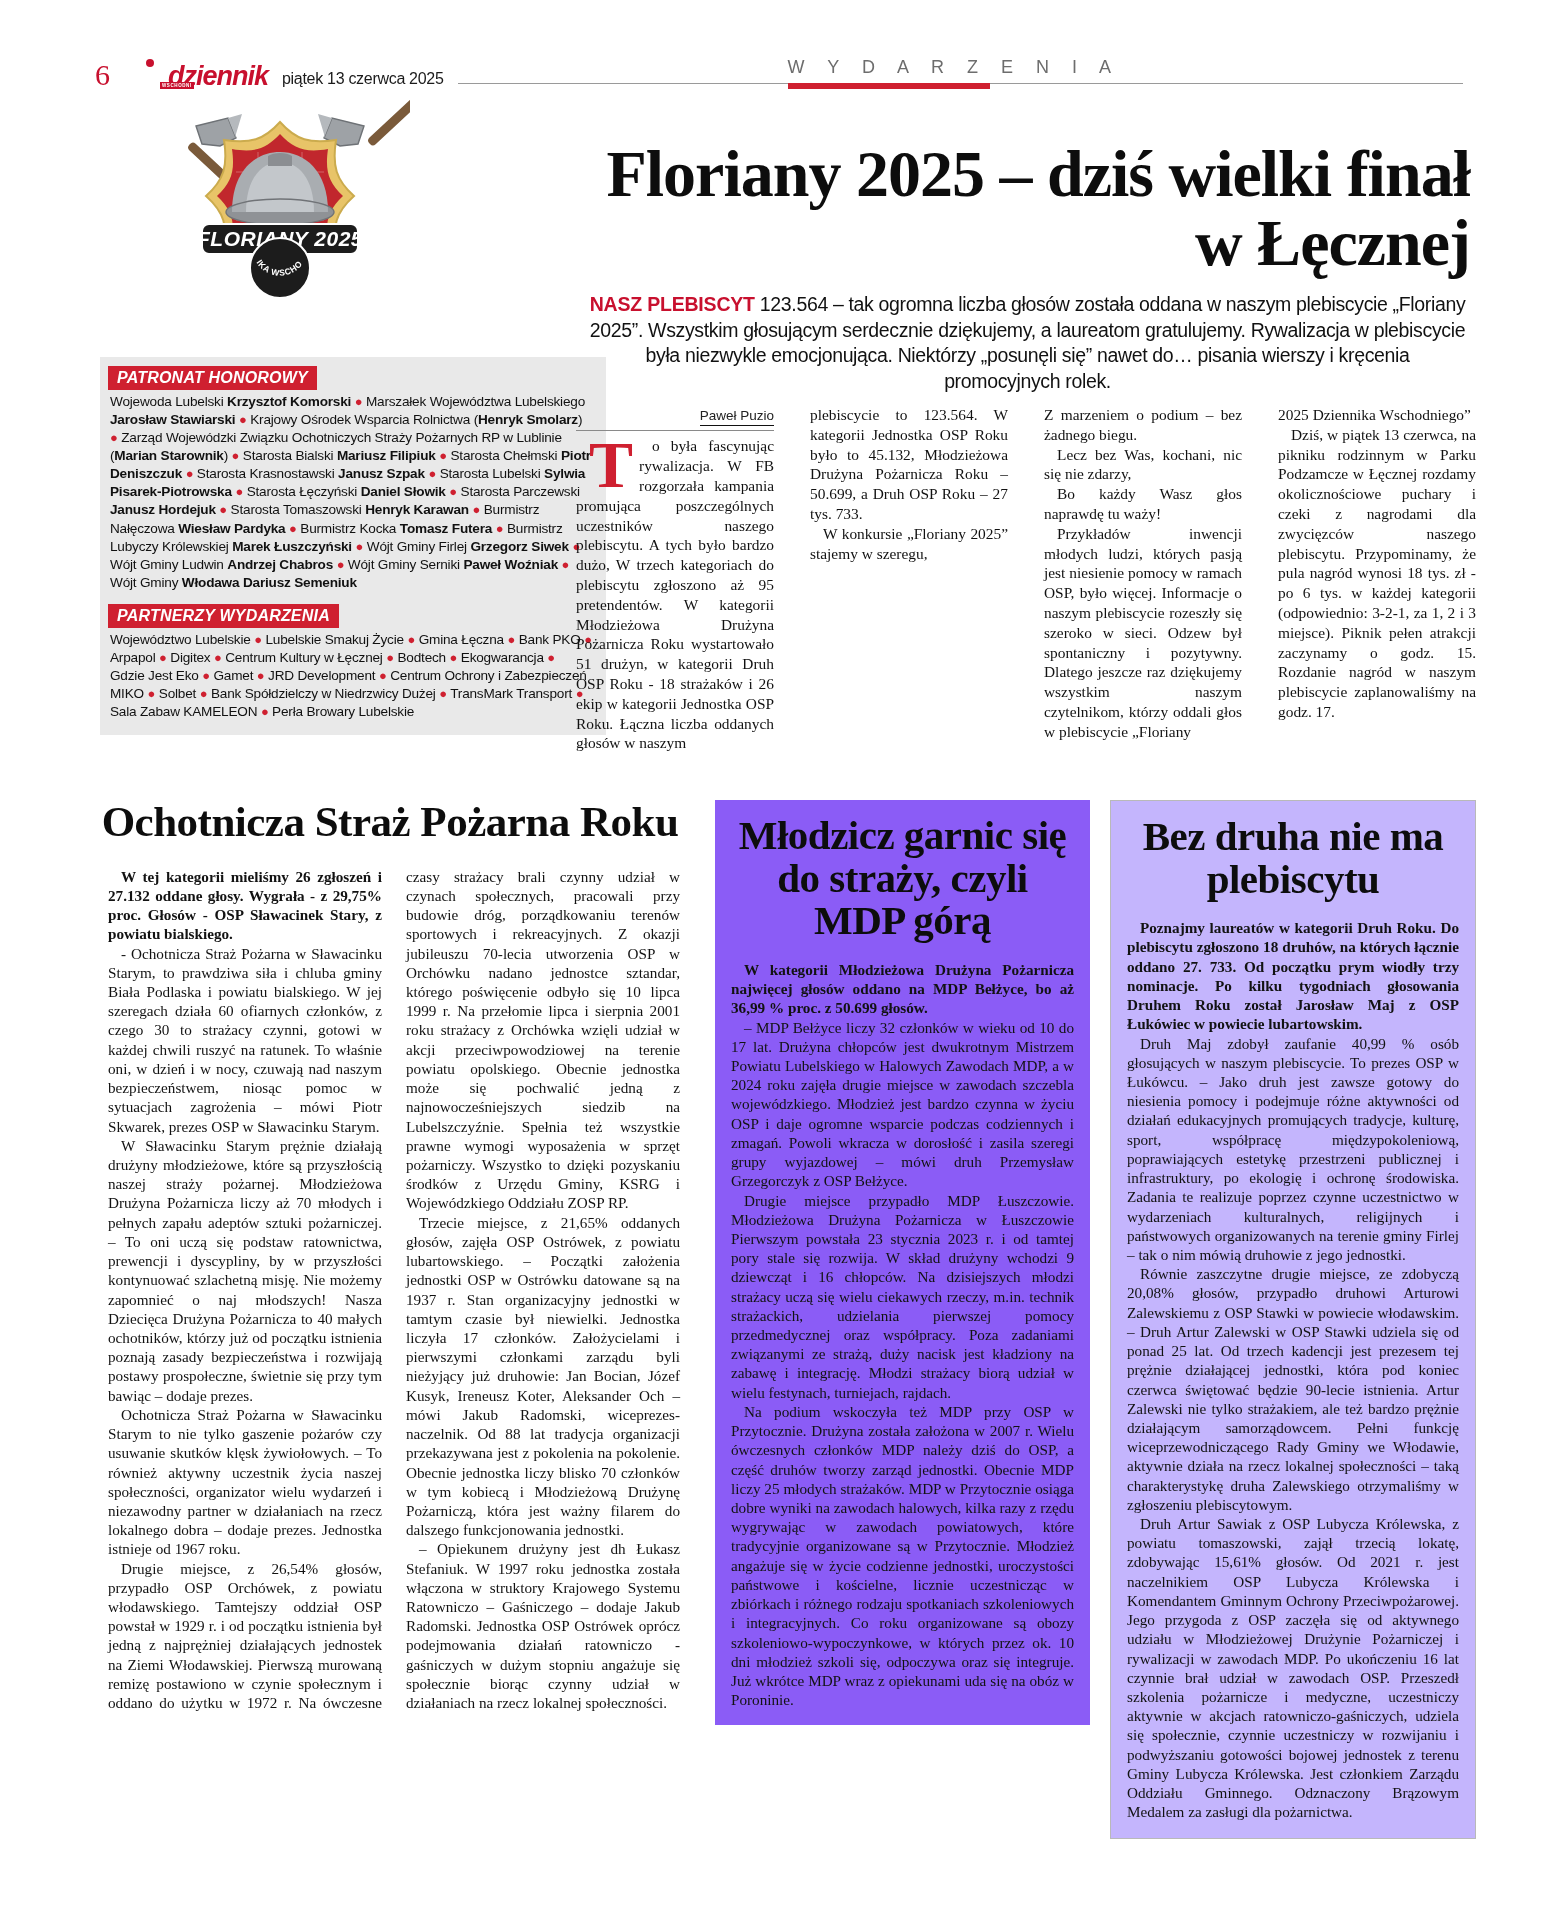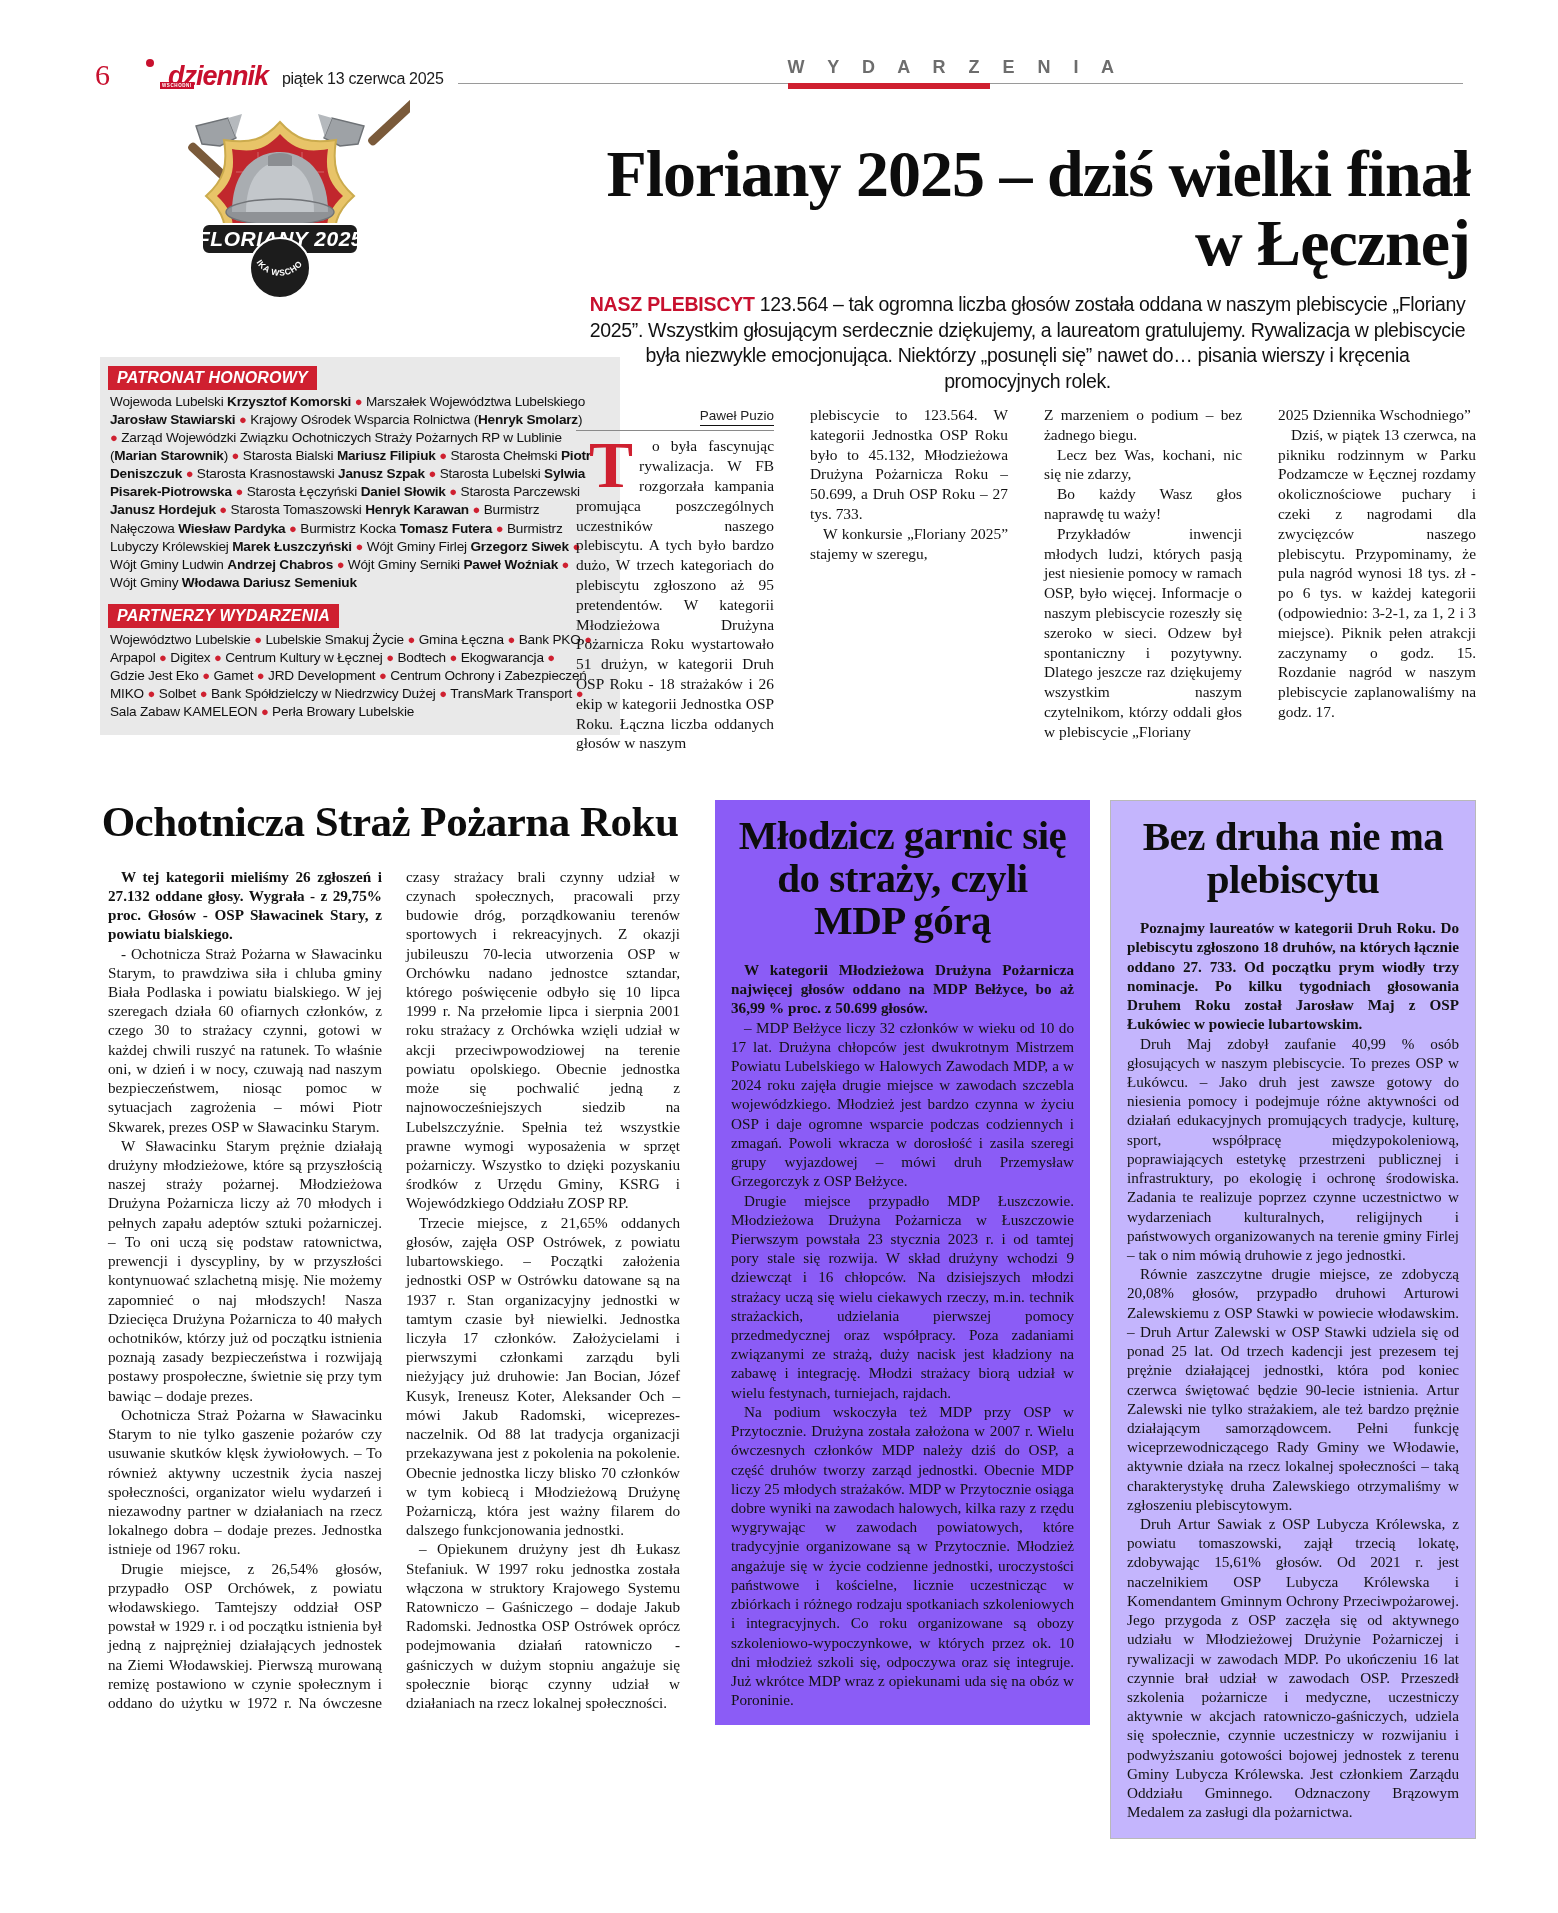--- a/index.html
+++ b/index.html
@@ -15,38 +15,38 @@
   
   .masthead{position:absolute;left:95px;top:52px;right:95px;height:38px;display:flex;align-items:flex-end;}
   .folio{font-family:"Liberation Serif",serif;font-size:30px;color:#c8102e;line-height:1;margin-right:14px;}
   .brandmark{display:inline-block;position:relative;margin-right:14px;}
   .brandmark .bm-top{font-family:"Liberation Sans",sans-serif;font-weight:bold;font-style:italic;font-size:27px;color:#c8102e;letter-spacing:-1px;line-height:.95;margin-left:44px;}
   .brandmark .bm-dot{position:absolute;left:22px;top:-5px;width:8px;height:8px;border-radius:50%;background:#c8102e;}
   .brandmark .bm-bot{position:absolute;left:36px;bottom:1px;background:#c8102e;color:#fff;font-family:"Liberation Sans",sans-serif;font-size:4.5px;letter-spacing:.6px;padding:1px 2px;font-weight:bold;}
   .issue-date{font-family:"Liberation Sans",sans-serif;font-size:16px;color:#1b1b1b;letter-spacing:-.3px;padding-bottom:2px;}
   .rule-wrap{flex:1;position:relative;margin-left:14px;padding-bottom:6px;}
   .rule-line{height:1px;background:#9a9a9a;width:100%;}
-  .section-kicker{position:absolute;left:330px;top:-26px;font-family:"Liberation Sans",sans-serif;font-size:18px;letter-spacing:9px;color:#6d6d6d;font-weight:bold;}
+  .section-kicker{position:absolute;left:330px;top:-26px;font-family:"Liberation Sans",sans-serif;font-size:18px;letter-spacing:9px;color:#6d6d6d;}
   .section-underline{position:absolute;left:330px;top:0px;width:202px;height:6px;background:#cf2030;}
 
   
   .logo{position:absolute;left:150px;top:100px;width:260px;height:200px;}
   .logo svg{display:block;}
 
   
   .headline{position:absolute;left:560px;top:96px;width:910px;text-align:right;
     font-family:"Liberation Serif",serif;font-weight:bold;font-size:66px;line-height:1.04;letter-spacing:-1px;color:#0d0d0d;}
 
   
   .lead{position:absolute;left:585px;top:292px;width:885px;text-align:center;
      font-family:"Liberation Sans",sans-serif;font-size:19.5px;line-height:1.32;color:#111;letter-spacing:-.35px;}
   .lead b.kicker{color:#c8102e;font-weight:bold;letter-spacing:-.2px;}
 
   
-  .patronbox{position:absolute;left:100px;top:357px;width:502px;background:#e9e9e9;padding:0 18px 14px 0;}
+  .patronbox{position:absolute;left:100px;top:357px;width:502px;background:#e9e9e9;padding:0 4px 14px 0;}
   .pat-title{display:inline-block;background:#cf2030;color:#fff;font-family:"Liberation Sans",sans-serif;
      font-weight:bold;font-size:16px;letter-spacing:.2px;padding:3px 9px 3px 9px;margin:9px 0 3px 8px;font-style:italic;}
   .pat-body{font-family:"Liberation Sans",sans-serif;font-size:13.6px;line-height:1.33;color:#111;
      padding:0 10px 0 10px;text-align:left;letter-spacing:-.2px;}
   .pat-body b{font-weight:bold;}
   .dot{color:#cf2030;font-size:13px;}
   .pat-title2{margin-top:12px;}
 
   
   .topcols{position:absolute;left:576px;top:405px;width:900px;

